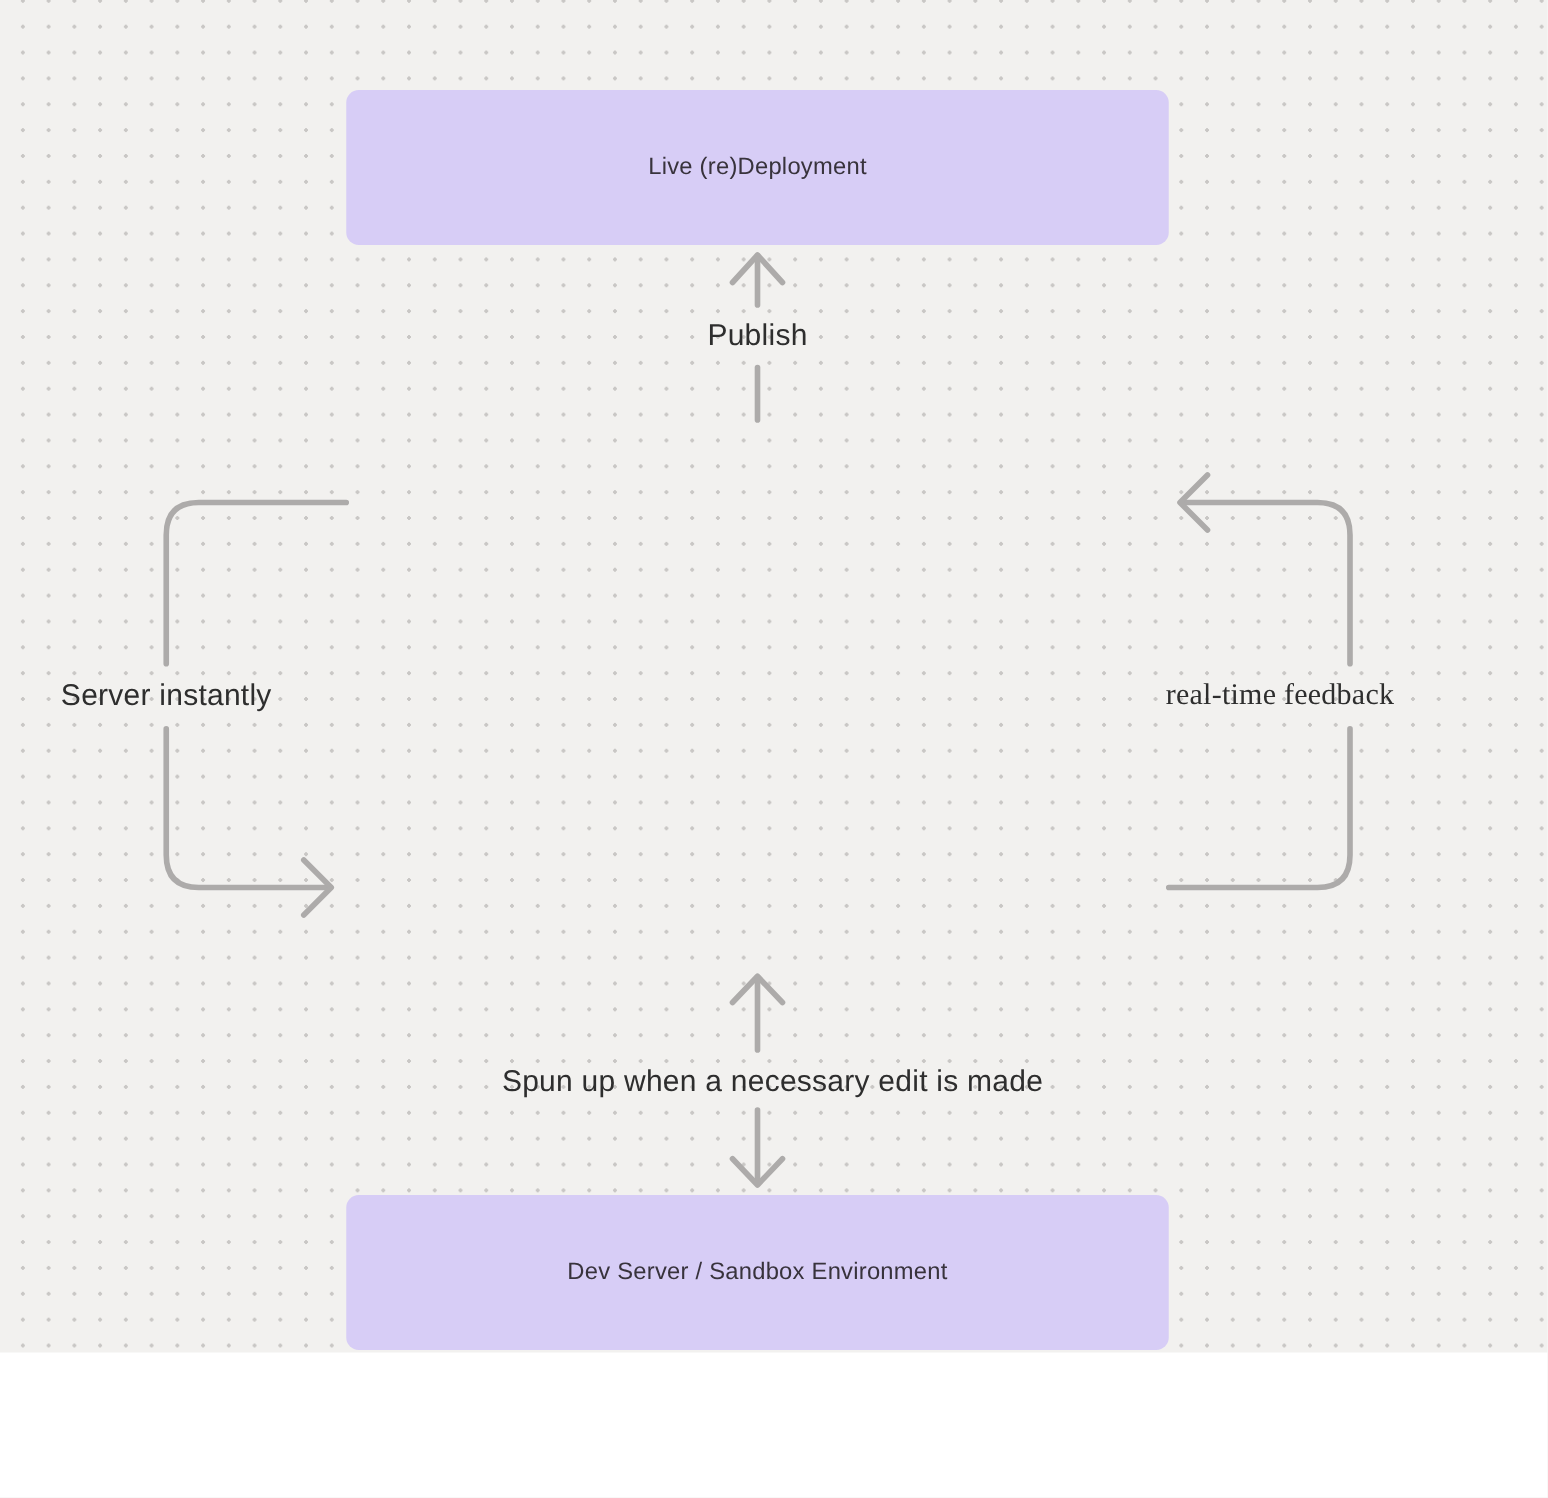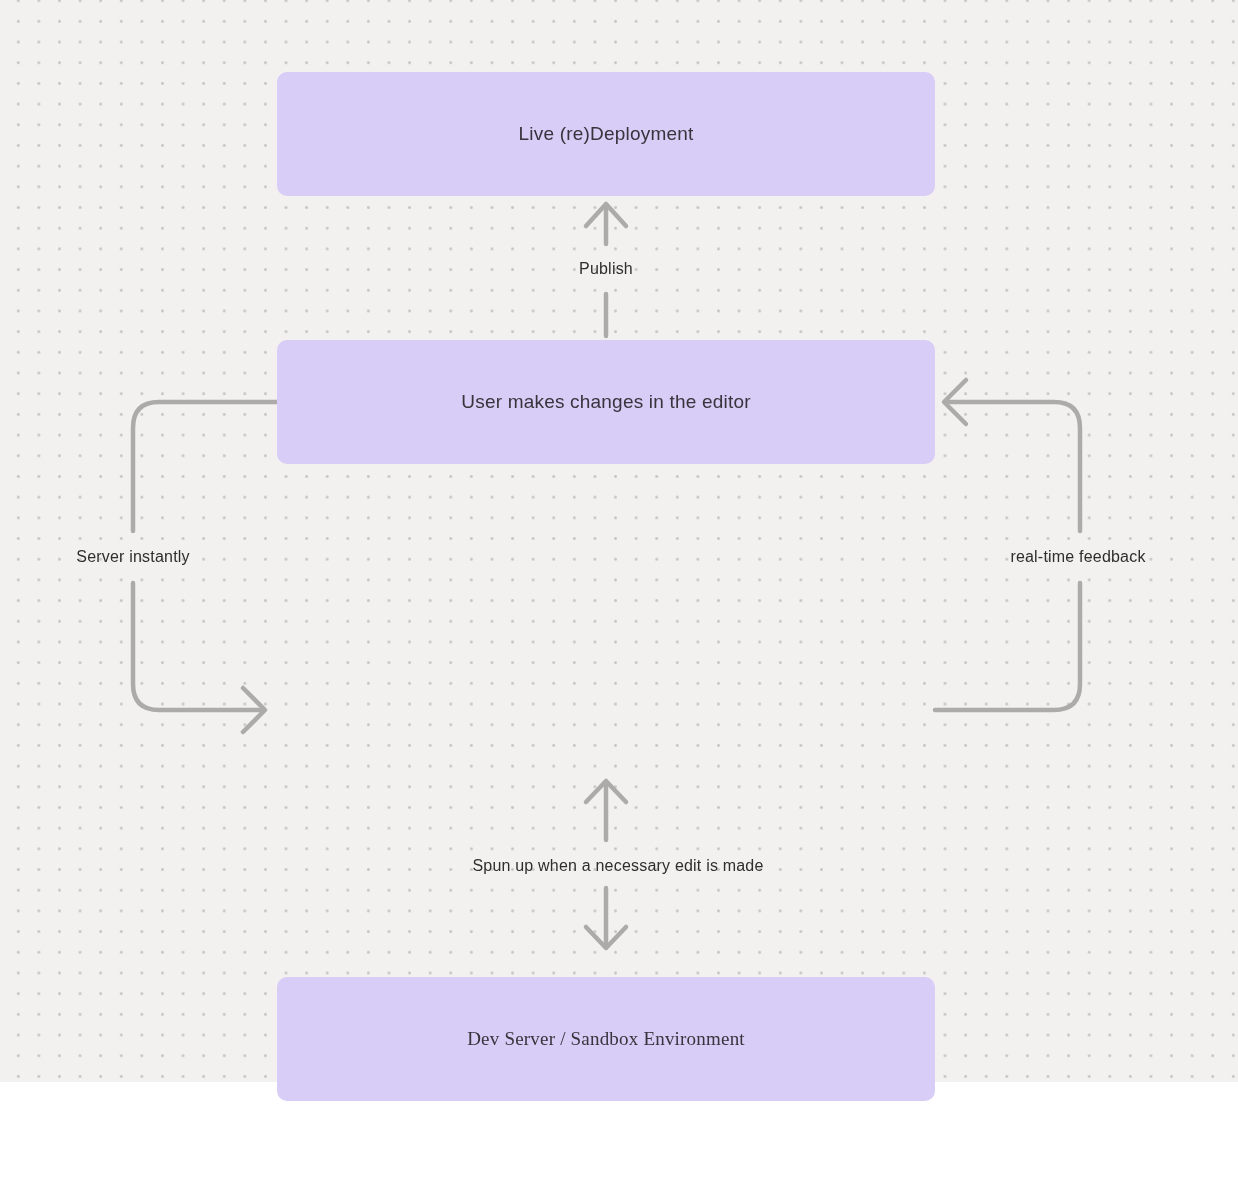--- a/index.html
+++ b/index.html
@@ -42,32 +42,32 @@
     border-radius:10px;
     display:flex;align-items:center;justify-content:center;
     color:var(--node-text);
     font-size:19px;
     letter-spacing:.2px;
     cursor:default;
   }
   .node-live   {top:72px;}
   .node-user   {top:340px;}
   .node-preview{top:648px;}
-  .node-dev    {top:977px;font-family:Liberation Serif, serif;}
+  .node-dev    {top:956px;}
   .edge-label{
     position:absolute;
     transform:translate(-50%,-50%);
     color:var(--label-text);
-    font-size:16px;
+    font-size:24px;
     white-space:nowrap;
     letter-spacing:.2px;
   }
   .lbl-publish  {left:606px;top:269px;}
   .lbl-updates  {left:133px;top:557px;}
-  .lbl-feedback {left:1078px;top:557px;}
+  .lbl-feedback {left:1024px;top:557px;font-family:Liberation Serif, serif;}
   .lbl-spun     {left:606px;top:866px;margin-left:12px;}
 </style>
 </head>
 <body>
 
 <div class="canvas">
 
   <svg class="edges-layer" viewBox="0 0 1238 1198" aria-hidden="true">
 
     <g>
@@ -93,23 +93,20 @@
       <path d="M 606 784 L 606 840"></path>
       <path d="M 606 888 L 606 945"></path>
       <path d="M 586 927 L 606 948 L 626 927"></path>
     </g>
   </svg>
 
   <div class="node node-live">
     <span>Live (re)Deployment</span>
   </div>
 
-  <div class="node node-user">
-    <span>User makes changes in the editor</span>
-  </div>
 
 
   <div class="node node-dev">
     <span>Dev Server / Sandbox Environment</span>
   </div>
 
   <div class="edge-label lbl-publish">Publish</div>
   <div class="edge-label lbl-updates">Server instantly</div>
   <div class="edge-label lbl-feedback">real-time feedback</div>
   <div class="edge-label lbl-spun">Spun up when a necessary edit is made</div>

